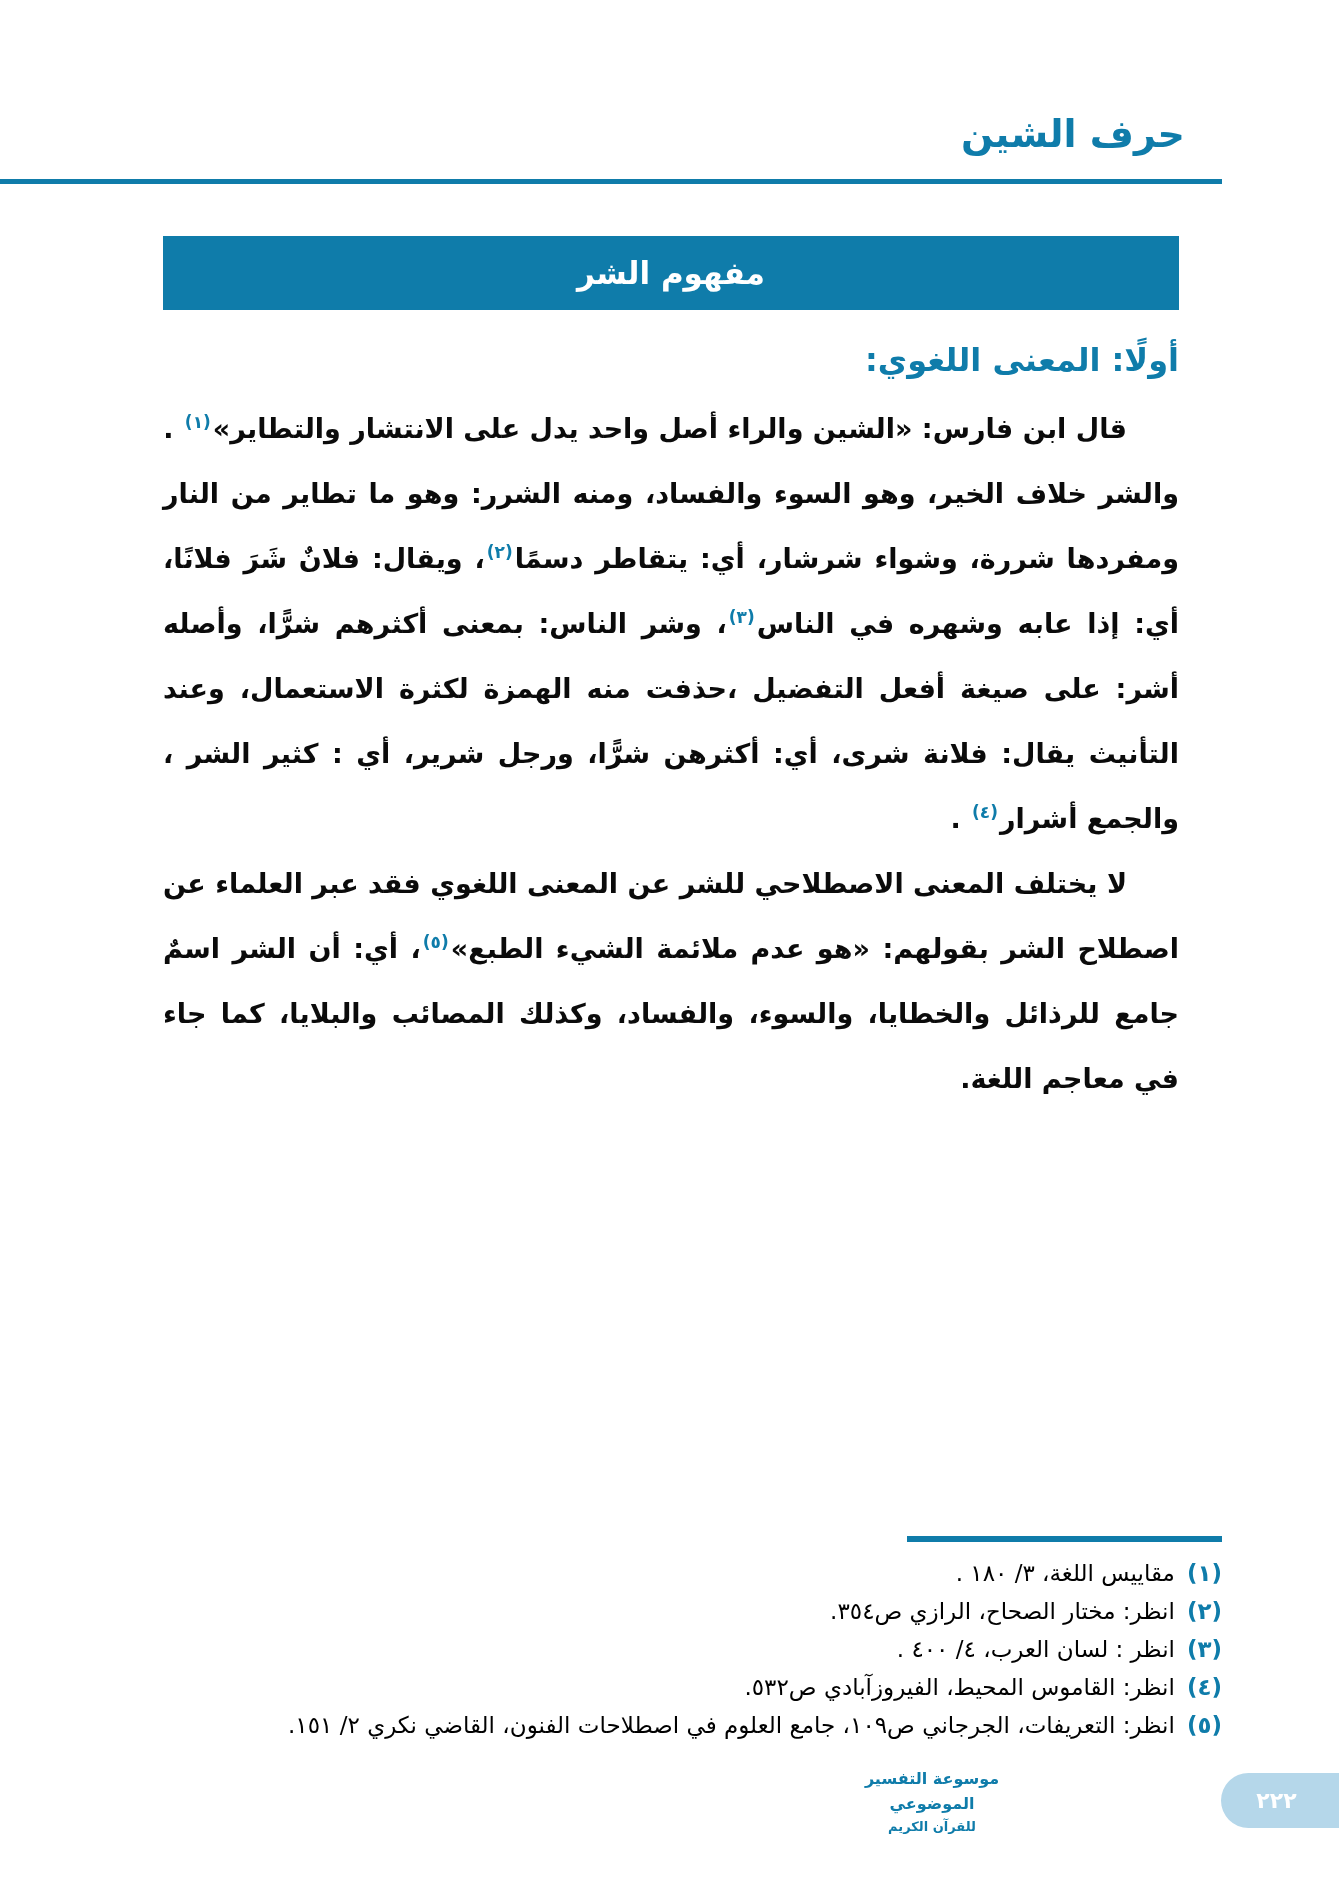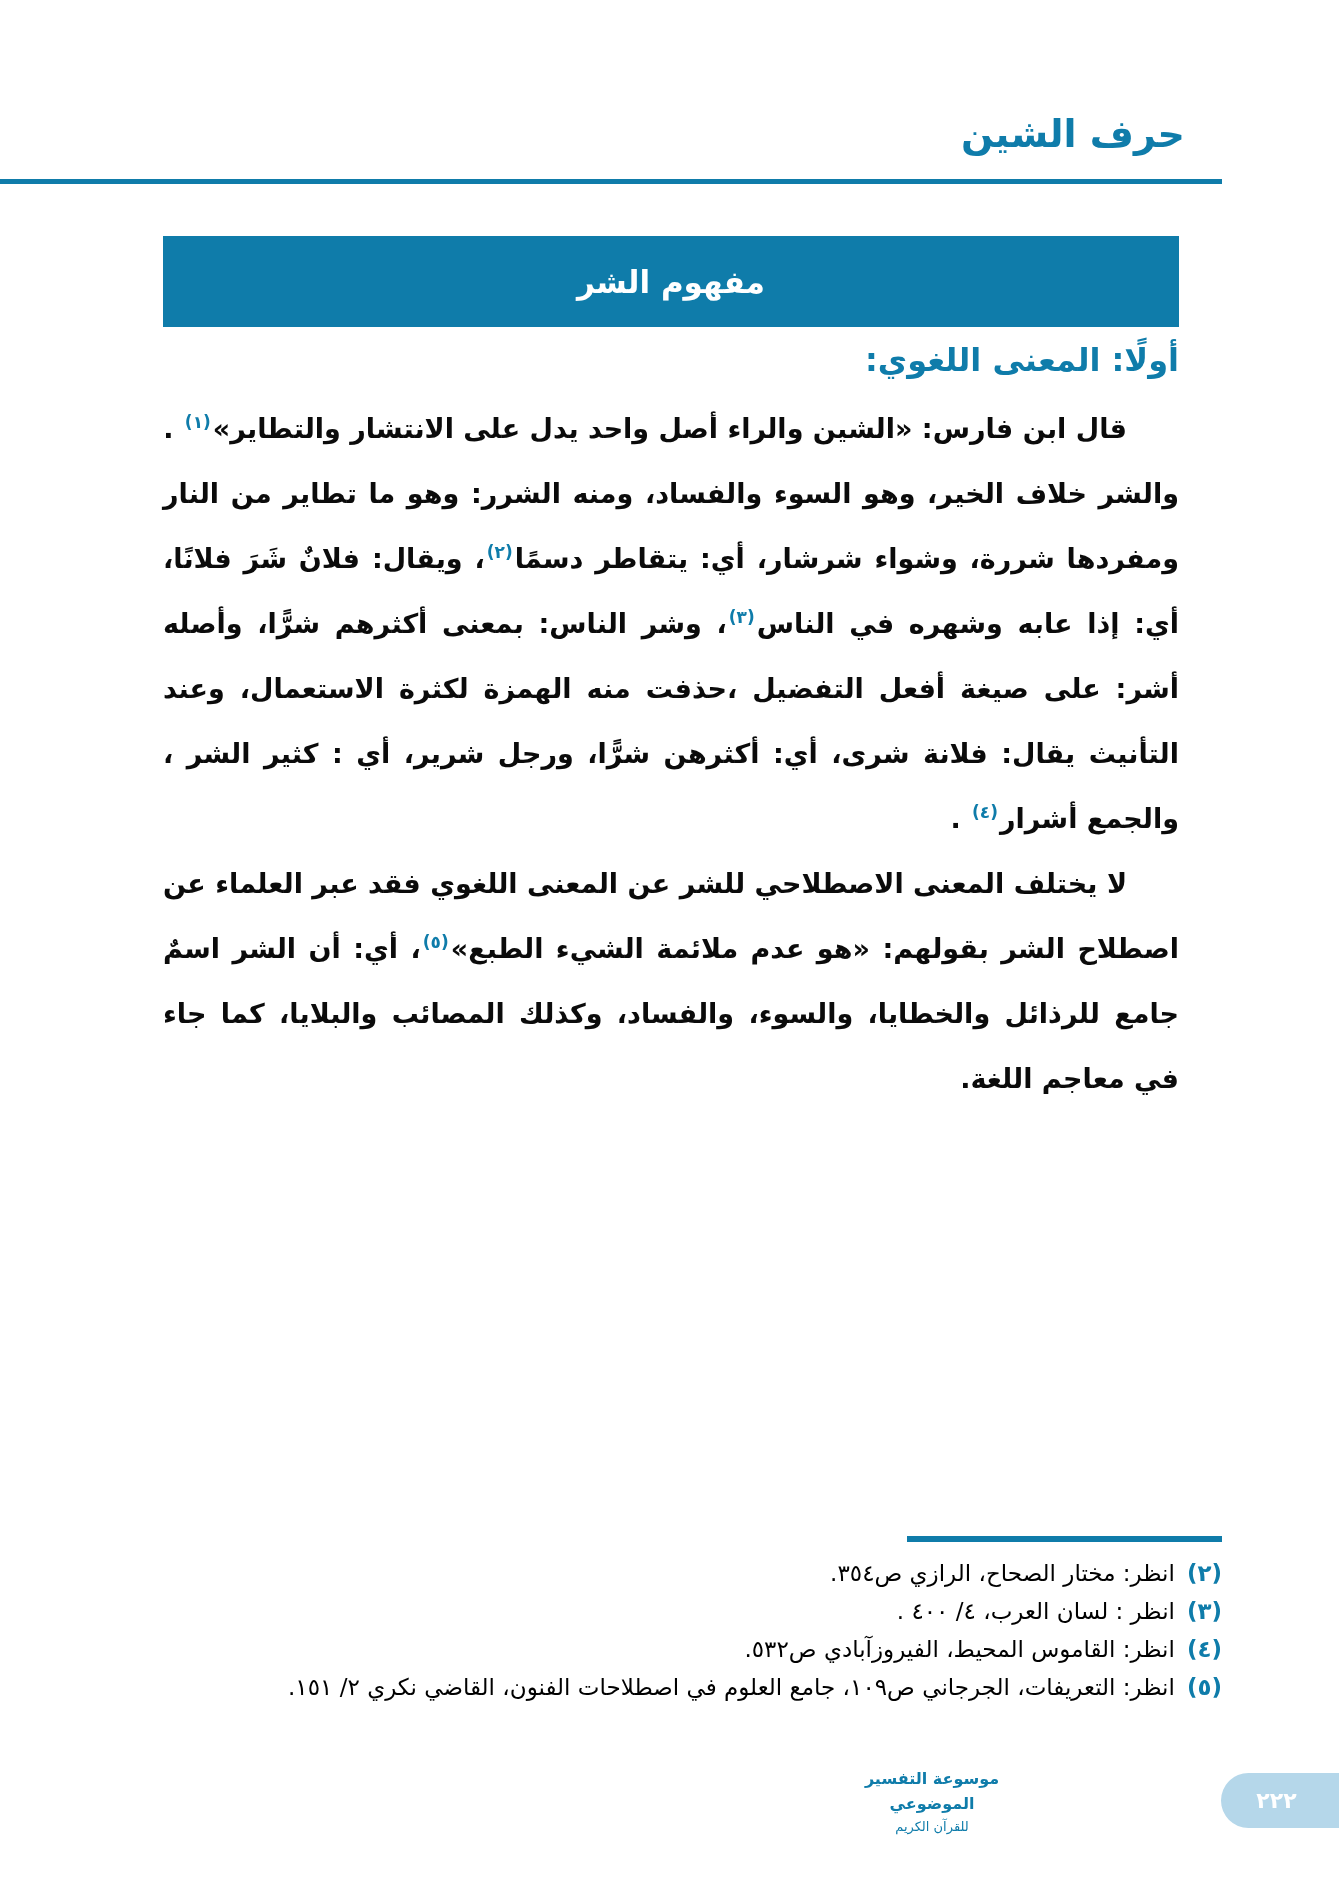--- a/index.html
+++ b/index.html
@@ -32,21 +32,21 @@
     left: 0;
     width: 1222px;
     height: 5px;
     background: var(--accent);
   }
   .banner {
     position: absolute;
     top: 236px;
     right: 160px;
     width: 1016px;
-    height: 91px;
+    height: 74px;
     background: var(--accent);
     display: flex;
     align-items: center;
     justify-content: center;
   }
   .banner-title {
     color: #ffffff;
     font-size: 31px;
     font-weight: bold;
   }
@@ -116,21 +116,21 @@
     text-align: center;
     color: var(--accent);
   }
   .logo-line1 {
     font-size: 16px;
     font-weight: bold;
     line-height: 25px;
   }
   .logo-line2 {
     font-size: 13px;
-    font-weight: normal;
+    font-weight: bold;
     margin-top: 3px;
   }
   .page-badge {
     position: absolute;
     top: 1773px;
     right: 0;
     width: 118px;
     height: 55px;
     background: var(--badge);
     border-radius: 28px 0 0 28px;
@@ -162,20 +162,21 @@
   <div class="content" id="content">
       <div class="section-heading">أولًا: المعنى اللغوي:</div>
       <p class="body-par indent">قال ابن فارس: «الشين والراء أصل واحد يدل على الانتشار والتطاير»<sup class="fn-ref">(١)</sup> .</p>
       <p class="body-par">والشر خلاف الخير، وهو السوء والفساد، ومنه الشرر: وهو ما تطاير من النار ومفردها شررة، وشواء شرشار، أي: يتقاطر دسمًا<sup class="fn-ref">(٢)</sup>، ويقال: فلانٌ شَرَ فلانًا، أي: إذا عابه وشهره في الناس<sup class="fn-ref">(٣)</sup>، وشر الناس: بمعنى أكثرهم شرًّا، وأصله أشر: على صيغة أفعل التفضيل ،حذفت منه الهمزة لكثرة الاستعمال، وعند التأنيث يقال: فلانة شرى، أي: أكثرهن شرًّا، ورجل شرير، أي : كثير الشر ، والجمع أشرار<sup class="fn-ref">(٤)</sup> .</p>
       <p class="body-par indent">لا يختلف المعنى الاصطلاحي للشر عن المعنى اللغوي فقد عبر العلماء عن اصطلاح الشر بقولهم: «هو عدم ملائمة الشيء الطبع»<sup class="fn-ref">(٥)</sup>، أي: أن الشر اسمٌ جامع للرذائل والخطايا، والسوء، والفساد، وكذلك المصائب والبلايا، كما جاء في معاجم اللغة.</p>
     </div>
 
   <div class="footnote-rule"></div>
 
   <div class="footnotes" id="footnotes">
+      <div class="fn-line"><span class="fn-num">(١)</span><span>مقاييس اللغة، ٣/ ١٨٠ .</span></div>
       <div class="fn-line"><span class="fn-num">(٢)</span><span>انظر: مختار الصحاح، الرازي ص٣٥٤.</span></div>
       <div class="fn-line"><span class="fn-num">(٣)</span><span>انظر : لسان العرب، ٤/ ٤٠٠ .</span></div>
       <div class="fn-line"><span class="fn-num">(٤)</span><span>انظر: القاموس المحيط، الفيروزآبادي ص٥٣٢.</span></div>
       <div class="fn-line"><span class="fn-num">(٥)</span><span>انظر: التعريفات، الجرجاني ص١٠٩، جامع العلوم في اصطلاحات الفنون، القاضي نكري ٢/ ١٥١.</span></div>
     </div>
 
   <div class="logo">
     <div class="logo-line1">موسوعة التفسير الموضوعي</div>
     <div class="logo-line2">للقرآن الكريم</div>
   </div>

